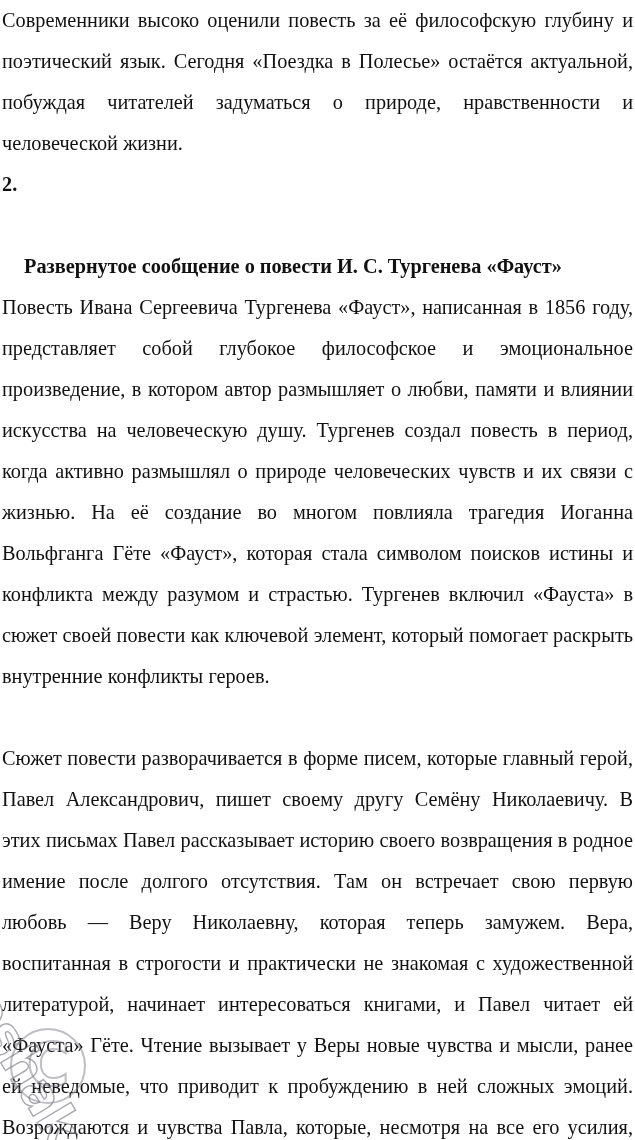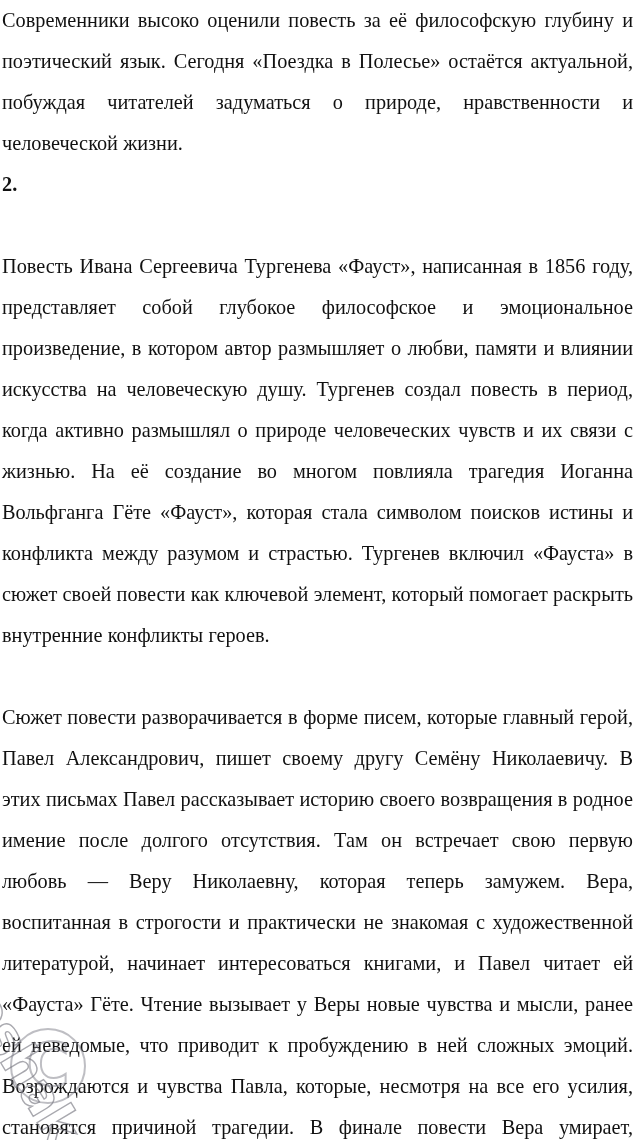--- a/index.html
+++ b/index.html
@@ -114,20 +114,21 @@
 <div id="page">
 
   <div class="doc">
 
     <p class="para last-justify">Современники высоко оценили повесть за её философскую глубину и поэтический язык. Сегодня «Поездка в Полесье» остаётся актуальной, побуждая читателей задуматься о природе, нравственности и человеческой жизни.</p>
 
     <p class="num-marker">2.</p>
 
     <div class="spacer-line"></div>
 
+    <p class="heading">Развернутое сообщение о повести И. С. Тургенева «Фауст»</p>
 
     <p class="para">Повесть Ивана Сергеевича Тургенева «Фауст», написанная в 1856 году, представляет собой глубокое философское и эмоциональное произведение, в котором автор размышляет о любви, памяти и влиянии искусства на человеческую душу. Тургенев создал повесть в период, когда активно размышлял о природе человеческих чувств и их связи с жизнью. На её создание во многом повлияла трагедия Иоганна Вольфганга Гёте «Фауст», которая стала символом поисков истины и конфликта между разумом и страстью. Тургенев включил «Фауста» в сюжет своей повести как ключевой элемент, который помогает раскрыть внутренние конфликты героев.</p>
 
     <div class="spacer-line"></div>
 
     <p class="para">Сюжет повести разворачивается в форме писем, которые главный герой, Павел Александрович, пишет своему другу Семёну Николаевичу. В этих письмах Павел рассказывает историю своего возвращения в родное имение после долгого отсутствия. Там он встречает свою первую любовь — Веру Николаевну, которая теперь замужем. Вера, воспитанная в строгости и практически не знакомая с художественной литературой, начинает интересоваться книгами, и Павел читает ей «Фауста» Гёте. Чтение вызывает у Веры новые чувства и мысли, ранее ей неведомые, что приводит к пробуждению в ней сложных эмоций. Возрождаются и чувства Павла, которые, несмотря на все его усилия, становятся причиной трагедии. В финале повести Вера умирает, оставляя Павла в</p>
 
   </div>
 
   <div id="watermark">

